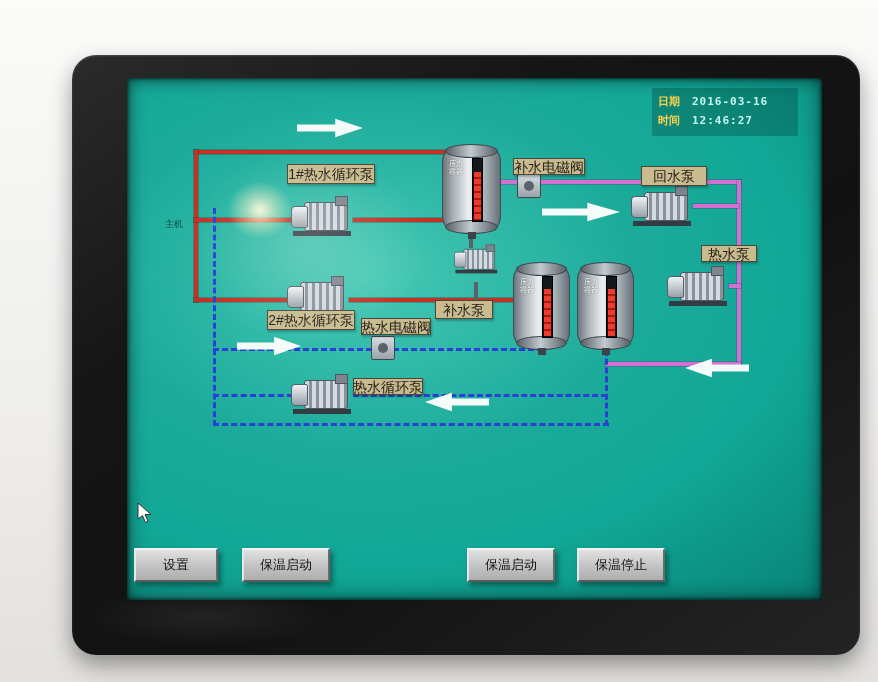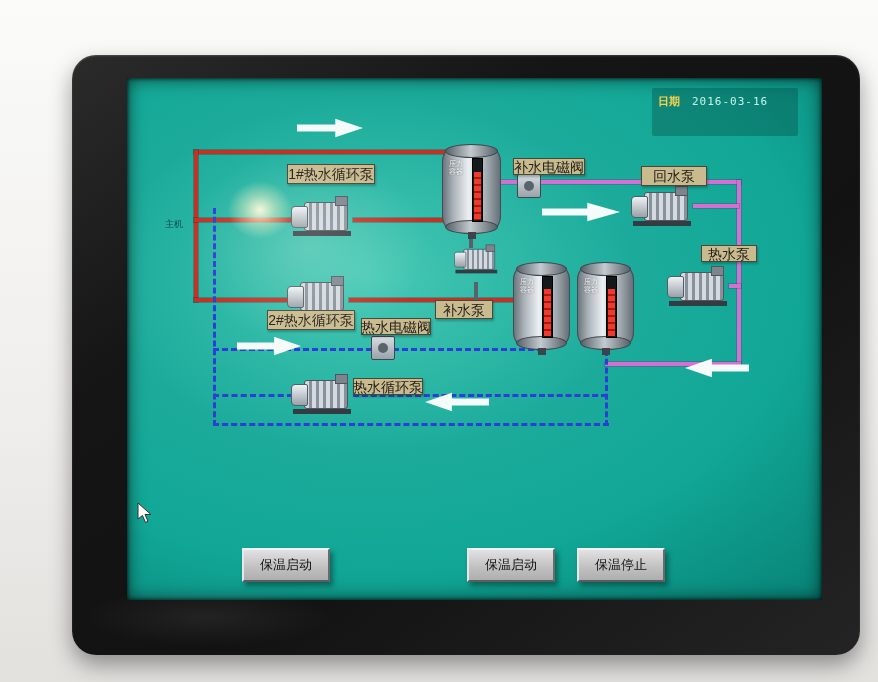--- a/index.html
+++ b/index.html
@@ -24,21 +24,21 @@
     position:absolute;left:55px;top:23px;width:695px;height:522px;
     background:radial-gradient(95% 85% at 35% 38%, #46c9b5 0%, #1cab9b 40%, var(--screen-teal,#11a796) 65%, #088377 100%);
     box-shadow:inset 0 0 18px rgba(0,0,0,.65), inset 0 0 4px rgba(0,0,0,.9);
     overflow:hidden;
   }
   
   .datetime{position:absolute;left:525px;top:10px;width:146px;height:48px;z-index:6;
     background:rgba(0,45,40,.28);border-radius:2px;padding:4px 6px;box-sizing:border-box;}
   .dt-row{display:flex;align-items:center;height:19px;}
   .dt-label{color:var(--datetime-label-yellow,#ffd24a);font-size:11px;font-weight:bold;width:34px;}
-  .dt-value{color:var(--datetime-value-cyan,#c6f4ee);font-size:11px;font-weight:normal;
+  .dt-value{color:var(--datetime-value-cyan,#c6f4ee);font-size:11px;font-weight:bold;
     font-family:"DejaVu Sans Mono","Liberation Mono",monospace;letter-spacing:1px;}
   
   .pipe{position:absolute;z-index:1;}
   .pipe.red{background:var(--pipe-hot-red,#c43226);box-shadow:0 0 0 1px rgba(70,0,0,.25);}
   .pipe.pink{background:var(--pipe-return-pink,#d66fd4);box-shadow:0 0 0 1px rgba(90,0,90,.2);}
   .pipe.h{height:4px;}
   .pipe.v{width:4px;}
   .pipe.blue-h{height:0;border-top:3px dashed var(--pipe-cold-blue,#2b3ed6);}
   .pipe.blue-v{width:0;border-left:3px dashed var(--pipe-cold-blue,#2b3ed6);}
   .pipe.gray{background:#59616a;}
@@ -104,20 +104,24 @@
 
 <div class="photo">
   <div class="bezel">
     <div class="screen">
 
       <div class="datetime">
         <div class="dt-row">
           <span class="dt-label">日期</span>
           <span class="dt-value">2016-03-16</span>
         </div>
+        <div class="dt-row">
+          <span class="dt-label">时间</span>
+          <span class="dt-value">12:46:27</span>
+        </div>
       </div>
 
       <div class="pipe red h" style="left:67px;top:72px;width:272px;"></div>
       <div class="pipe red v" style="left:67px;top:72px;height:152px;"></div>
       <div class="pipe red h" style="left:67px;top:140px;width:100px;"></div>
       <div class="pipe red h" style="left:226px;top:140px;width:92px;"></div>
       <div class="pipe red h" style="left:67px;top:220px;width:95px;"></div>
       <div class="pipe red h" style="left:222px;top:220px;width:166px;"></div>
 
       <div class="pipe pink h" style="left:374px;top:102px;width:240px;"></div>
@@ -217,20 +221,21 @@
       <div class="tag" style="left:160px;top:86px;width:88px;height:20px;">1#热水循环泵</div>
       <div class="tag" style="left:386px;top:80px;width:72px;height:17px;">补水电磁阀</div>
       <div class="tag" style="left:514px;top:88px;width:66px;height:20px;">回水泵</div>
       <div class="tag" style="left:574px;top:167px;width:56px;height:17px;">热水泵</div>
       <div class="tag" style="left:308px;top:222px;width:58px;height:19px;">补水泵</div>
       <div class="tag" style="left:140px;top:232px;width:88px;height:20px;">2#热水循环泵</div>
       <div class="tag" style="left:234px;top:240px;width:70px;height:17px;">热水电磁阀</div>
       <div class="tag" style="left:226px;top:300px;width:70px;height:17px;text-align:right;">热水循环泵</div>
       <div class="host-text" style="left:38px;top:140px;">主机</div>
 
+      <div class="hmi-btn" style="left:7px;width:84px;">设置</div>
       <div class="hmi-btn" style="left:115px;">保温启动</div>
       <div class="hmi-btn" style="left:340px;">保温启动</div>
       <div class="hmi-btn" style="left:450px;">保温停止</div>
 
       <div class="glare-soft"></div>
       <div class="glare-spot"></div>
       <svg class="cursor" width="16" height="22" viewBox="0 0 16 22">
         <path d="M1 1 L1 17 L5.5 13.5 L8.5 20.5 L11 19.3 L8 12.5 L14 12.5 Z" fill="#ffffff" stroke="#333" stroke-width="1"></path>
       </svg>
 

